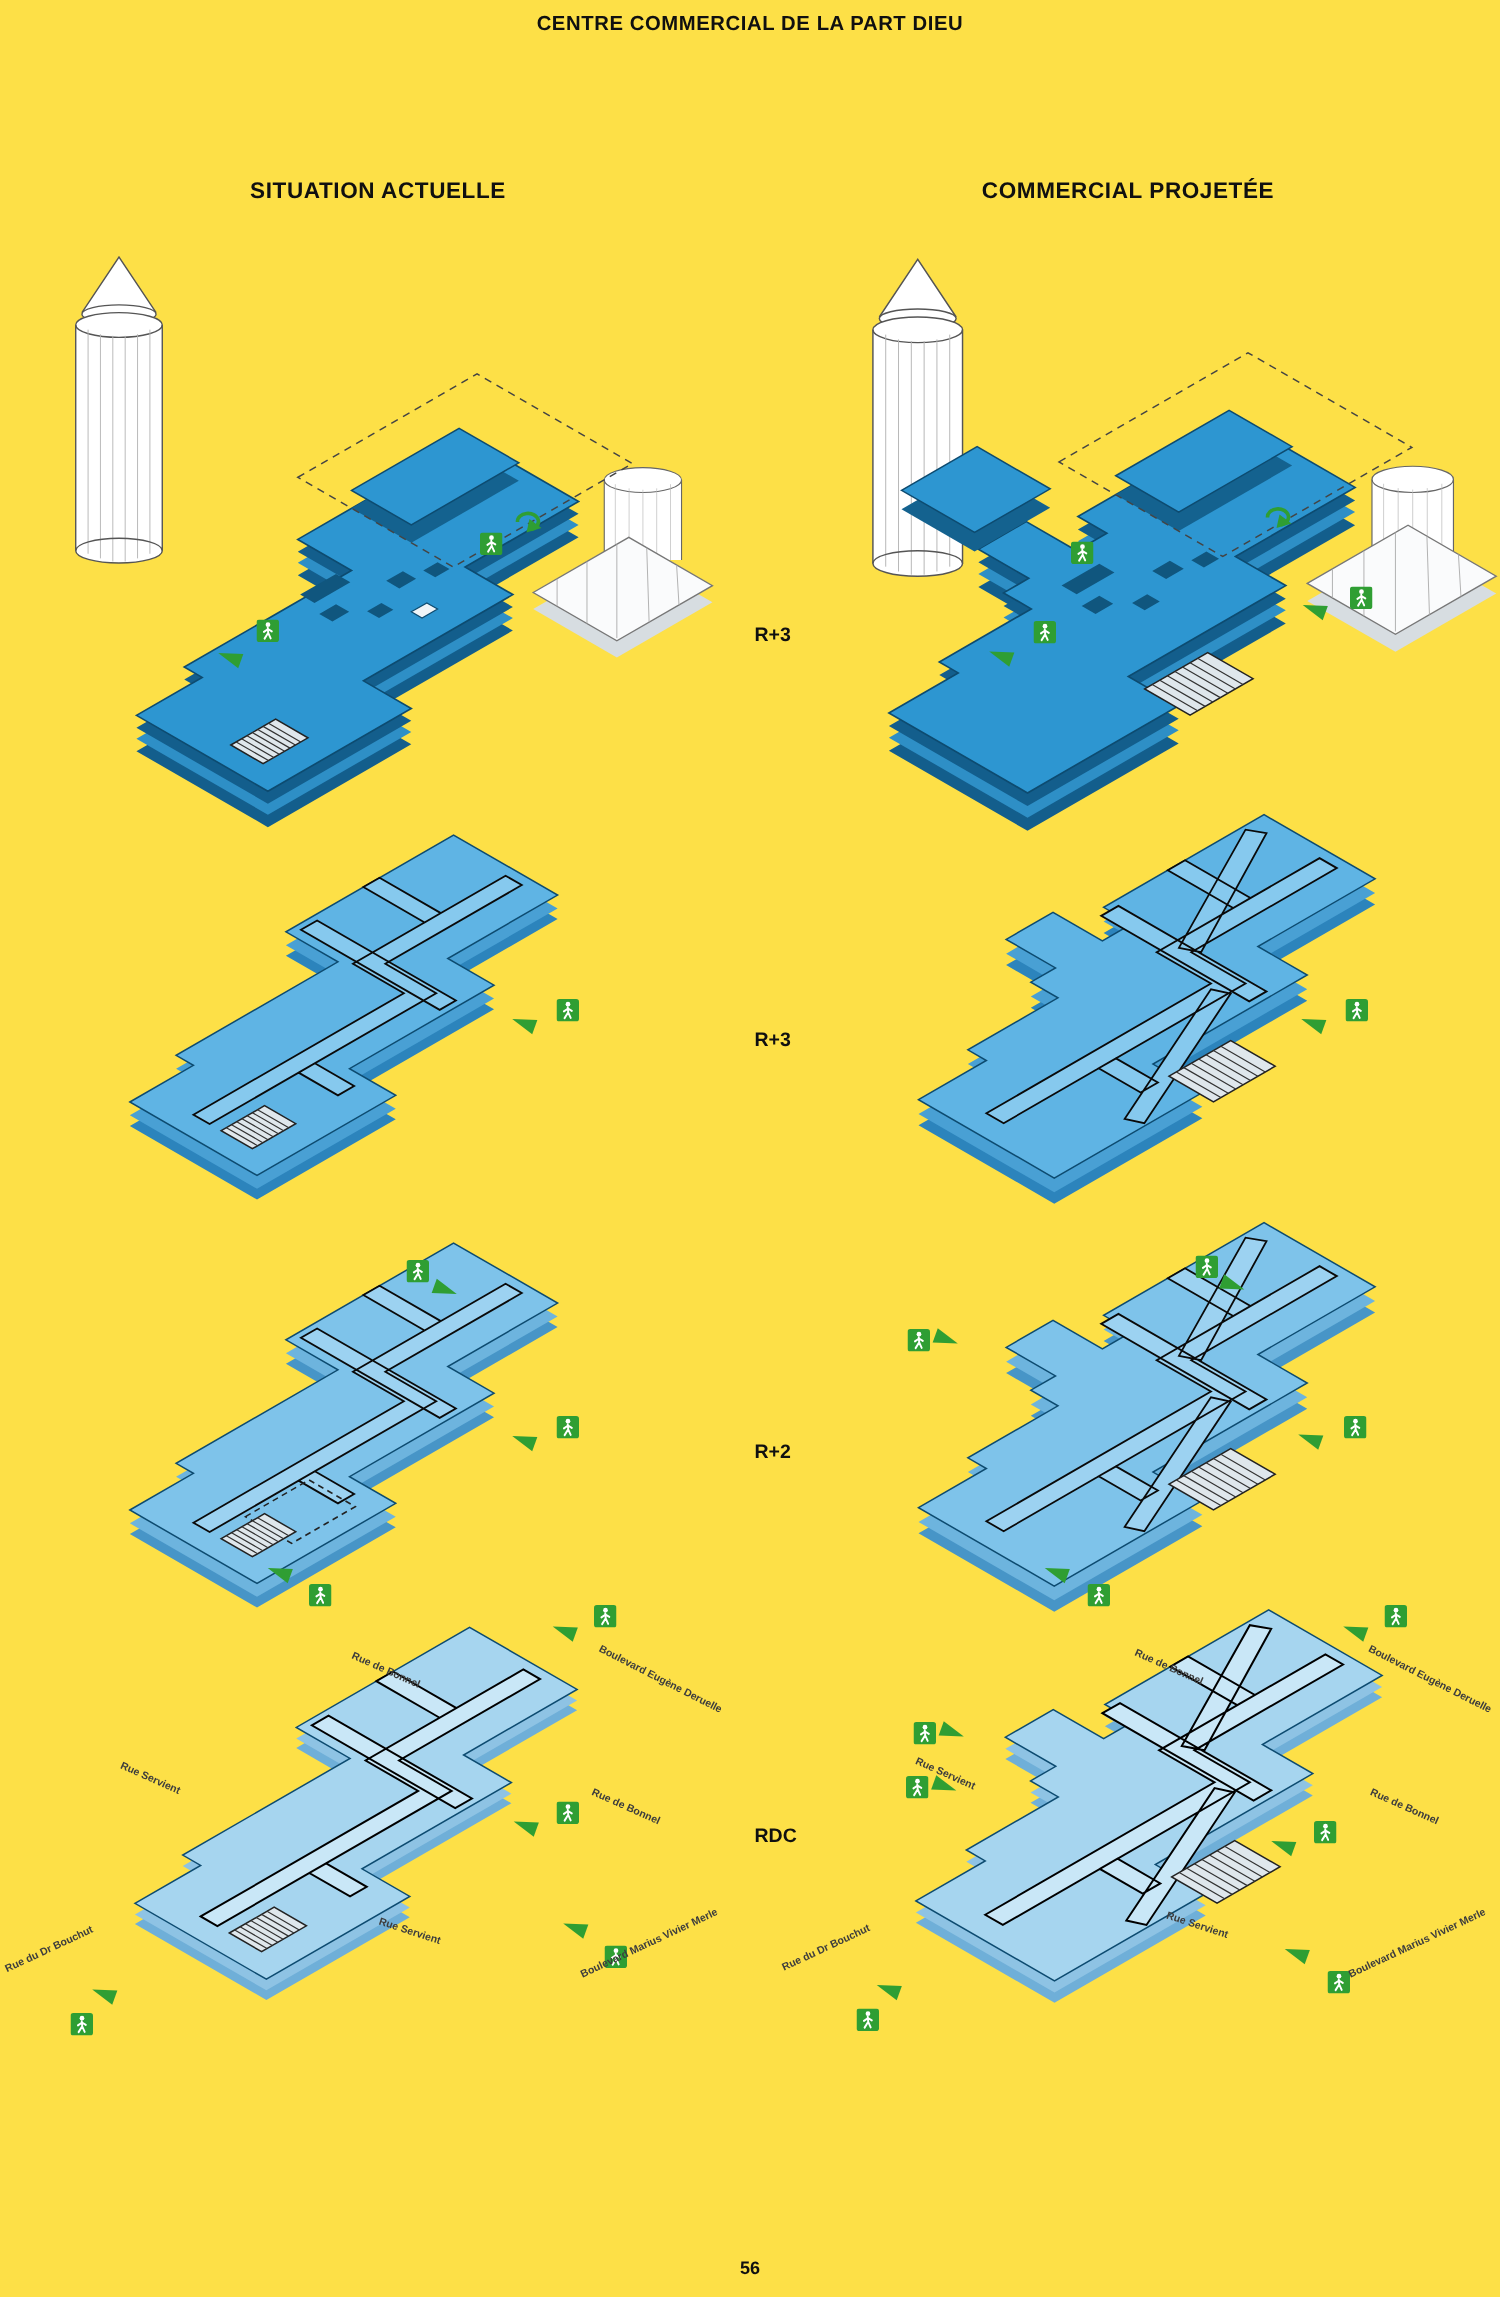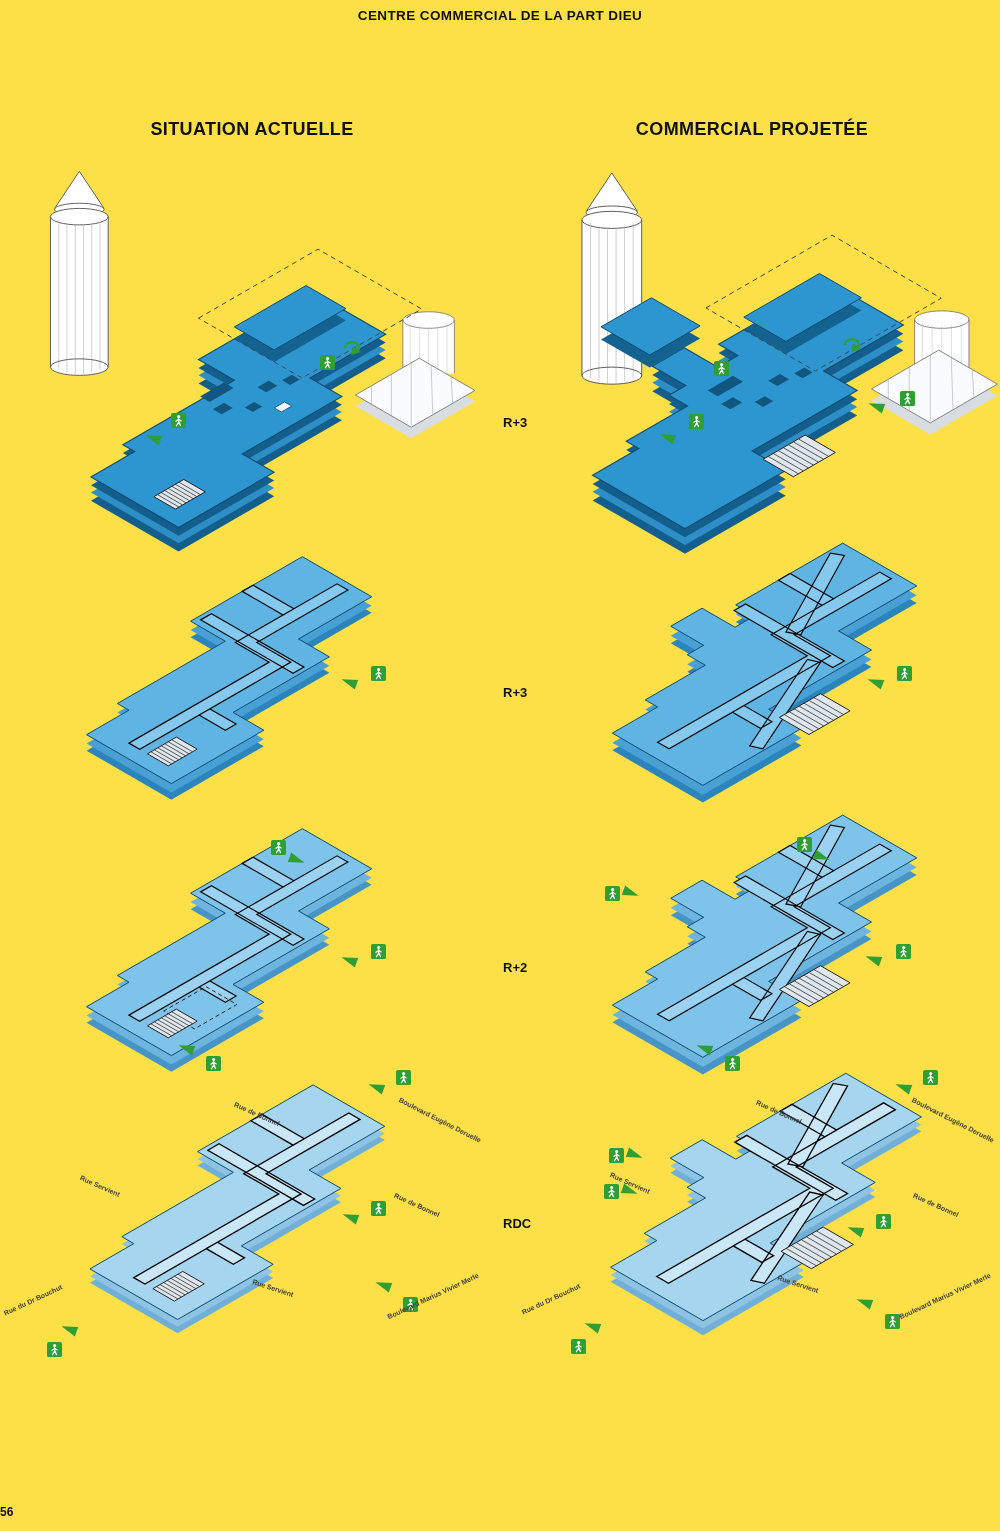--- a/index.html
+++ b/index.html
@@ -1,24 +1,24 @@
 <!DOCTYPE html>
 <html><head>
 <meta charset="utf-8">
 <style>
   * { margin:0; padding:0; box-sizing:border-box; }
   html,body { background:#ffffff; font-family:"Liberation Sans", sans-serif; }
   .page { position:relative; width:1000px; height:1531px; background:#fde047; overflow:hidden; }
   .page-title { position:absolute; top:8px; left:0; width:100%; text-align:center;
                 font-size:13.5px; font-weight:bold; letter-spacing:.4px; color:#101010; }
-  .col-header { position:absolute; top:119px; transform:translateX(-50%); font-size:18px;
+  .col-header { position:absolute; top:119px; transform:translateX(-50%); font-size:15px;
                 font-weight:bold; letter-spacing:.4px; color:#101010; white-space:nowrap; }
   .row-label { position:absolute; left:503px; font-size:13px; font-weight:bold; color:#101010;text-align:right; }
   .street { position:absolute; font-size:7px; font-weight:bold; color:#3d3d3d; white-space:nowrap; }
-  .page-number { position:absolute; bottom:12px; left:0; width:100%; text-align:left;
+  .page-number { position:absolute; bottom:12px; left:0; width:100%; text-align:center;
                  font-size:12px; font-weight:bold; color:#101010; }
   svg.scene { position:absolute; left:0; top:0; }
 </style>
 </head>
 <body>
 
 <div class="page">
 
   <div class="page-title">CENTRE COMMERCIAL DE LA PART DIEU</div>
   <div class="col-header" style="left:252px">SITUATION ACTUELLE</div>

